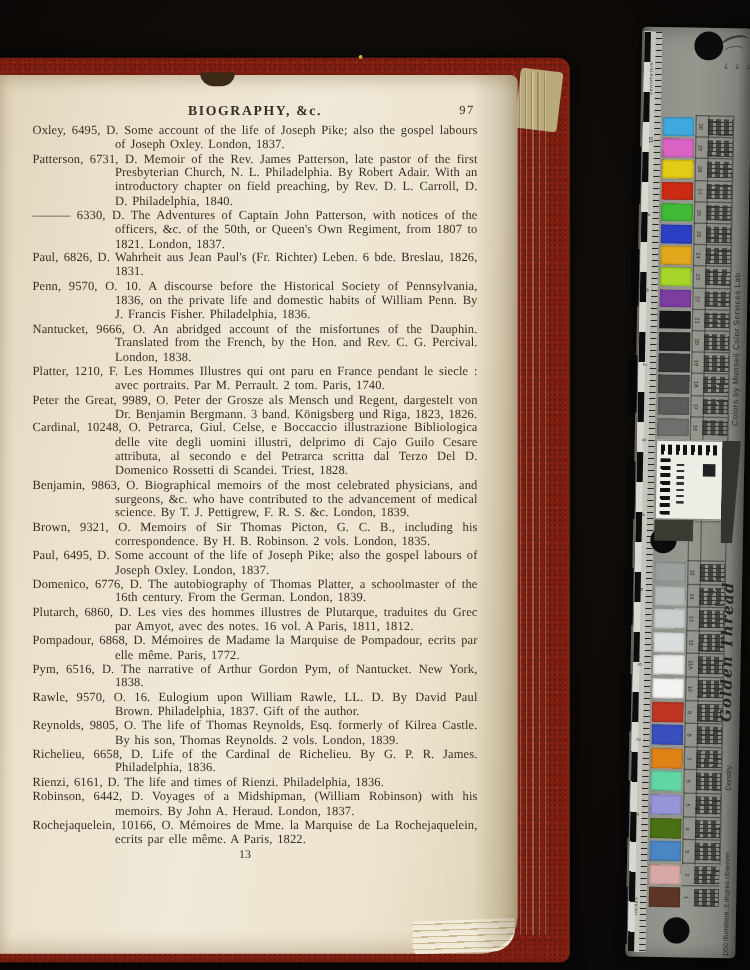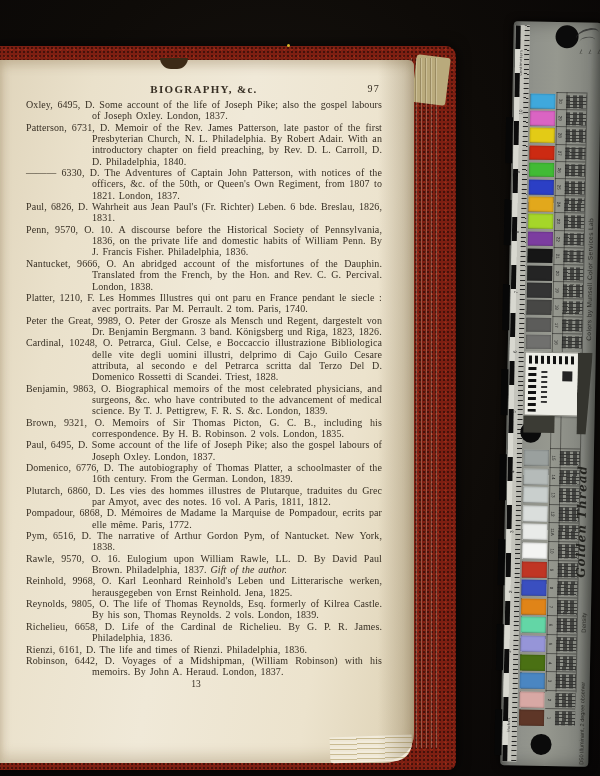--- a/index.html
+++ b/index.html
@@ -53,21 +53,21 @@
   .textcol{position:absolute;left:26px;top:83px;width:356px;color:#372f24;}
   .running-head{position:relative;height:14px;font-size:9.5px;letter-spacing:1.3px;}
   .head-title{position:absolute;left:0;right:0;text-align:center;font-weight:bold;font-size:11px;}
   .head-folio{position:absolute;right:2px;top:0;font-size:10px;}
   .entries{margin-top:2px;}
   .entry{
     font-size:10px;line-height:11.35px;text-align:justify;
     padding-left:66px;text-indent:-66px;word-spacing:1.2px;letter-spacing:.1px;
   }
   .entry .author{}
-  .entry .gift{font-style:italic;}
+  .entry .gift{}
   .sig-mark{text-align:center;font-size:9.5px;margin-top:1px;width:340px;}
   
   .strip{
     position:absolute;left:507px;top:22px;width:88px;height:744px;
     background:linear-gradient(90deg,#6f716b 0%,#8d8f89 10%,#96988f 50%,#84867f 88%,#62645e 100%);
     border-radius:4px;transform:rotate(1.05deg);
     box-shadow:0 0 8px rgba(0,0,0,.9), inset 0 0 18px rgba(0,0,0,.35);
     font-family:"Liberation Sans","DejaVu Sans",sans-serif;
   }
   .ruler{
@@ -155,25 +155,25 @@
       <div class="entry"><span class="author">Peter the Great</span>, 9989, O. Peter der Grosze als Mensch und Regent, dargestelt von Dr. Benjamin Bergmann. 3 band. Königsberg und Riga, 1823, 1826.</div>
       <div class="entry"><span class="author">Cardinal</span>, 10248, O. Petrarca, Giul. Celse, e Boccaccio illustrazione Bibliologica delle vite degli uomini illustri, delprimo di Cajo Guilo Cesare attributa, al secondo e del Petrarca scritta dal Terzo Del D. Domenico Rossetti di Scandei. Triest, 1828.</div>
       <div class="entry"><span class="author">Benjamin</span>, 9863, O. Biographical memoirs of the most celebrated physicians, and surgeons, &amp;c. who have contributed to the advancement of medical science. By T. J. Pettigrew, F. R. S. &amp;c. London, 1839.</div>
       <div class="entry"><span class="author">Brown</span>, 9321, O. Memoirs of Sir Thomas Picton, G. C. B., including his correspondence. By H. B. Robinson. 2 vols. London, 1835.</div>
       <div class="entry"><span class="author">Paul</span>, 6495, D. Some account of the life of Joseph Pike; also the gospel labours of Joseph Oxley. London, 1837.</div>
       <div class="entry"><span class="author">Domenico</span>, 6776, D. The autobiography of Thomas Platter, a schoolmaster of the 16th century. From the German. London, 1839.</div>
       <div class="entry"><span class="author">Plutarch</span>, 6860, D. Les vies des hommes illustres de Plutarque, traduites du Grec par Amyot, avec des notes. 16 vol. A Paris, 1811, 1812.</div>
       <div class="entry"><span class="author">Pompadour</span>, 6868, D. Mémoires de Madame la Marquise de Pompadour, ecrits par elle même. Paris, 1772.</div>
       <div class="entry"><span class="author">Pym</span>, 6516, D. The narrative of Arthur Gordon Pym, of Nantucket. New York, 1838.</div>
       <div class="entry"><span class="author">Rawle</span>, 9570, O. 16. Eulogium upon William Rawle, LL. D. By David Paul Brown. Philadelphia, 1837. <span class="gift">Gift of the author.</span></div>
-      <div class="entry"><span class="author">Reinhold</span>, 9968, O. Karl Leonhard Reinhold's Leben und Litterarische werken, herausgegeben von Ernst Reinhold. Jena, 1825.</div>
       <div class="entry"><span class="author">Reynolds</span>, 9805, O. The life of Thomas Reynolds, Esq. formerly of Kilrea Castle. By his son, Thomas Reynolds. 2 vols. London, 1839.</div>
       <div class="entry"><span class="author">Richelieu</span>, 6658, D. Life of the Cardinal de Richelieu. By G. P. R. James. Philadelphia, 1836.</div>
       <div class="entry"><span class="author">Rienzi</span>, 6161, D. The life and times of Rienzi. Philadelphia, 1836.</div>
       <div class="entry"><span class="author">Robinson</span>, 6442, D. Voyages of a Midshipman, (William Robinson) with his memoirs. By John A. Heraud. London, 1837.</div>
+      <div class="entry"><span class="author">Rochejaquelein</span>, 10166, O. Mémoires de Mme. la Marquise de La Rochejaquelein, ecrits par elle même. A Paris, 1822.</div>
     </div>
   <div class="sig-mark">13</div>
 </div>
 
 <div class="strip">
   <div class="ruler">
     <div class="ruler-cm"></div>
     <div class="ruler-mm"></div>
     <span class="ruler-cap" style="top:24px;">centimeters</span>
     <span class="ruler-cap" style="top:692px;">inches</span>

